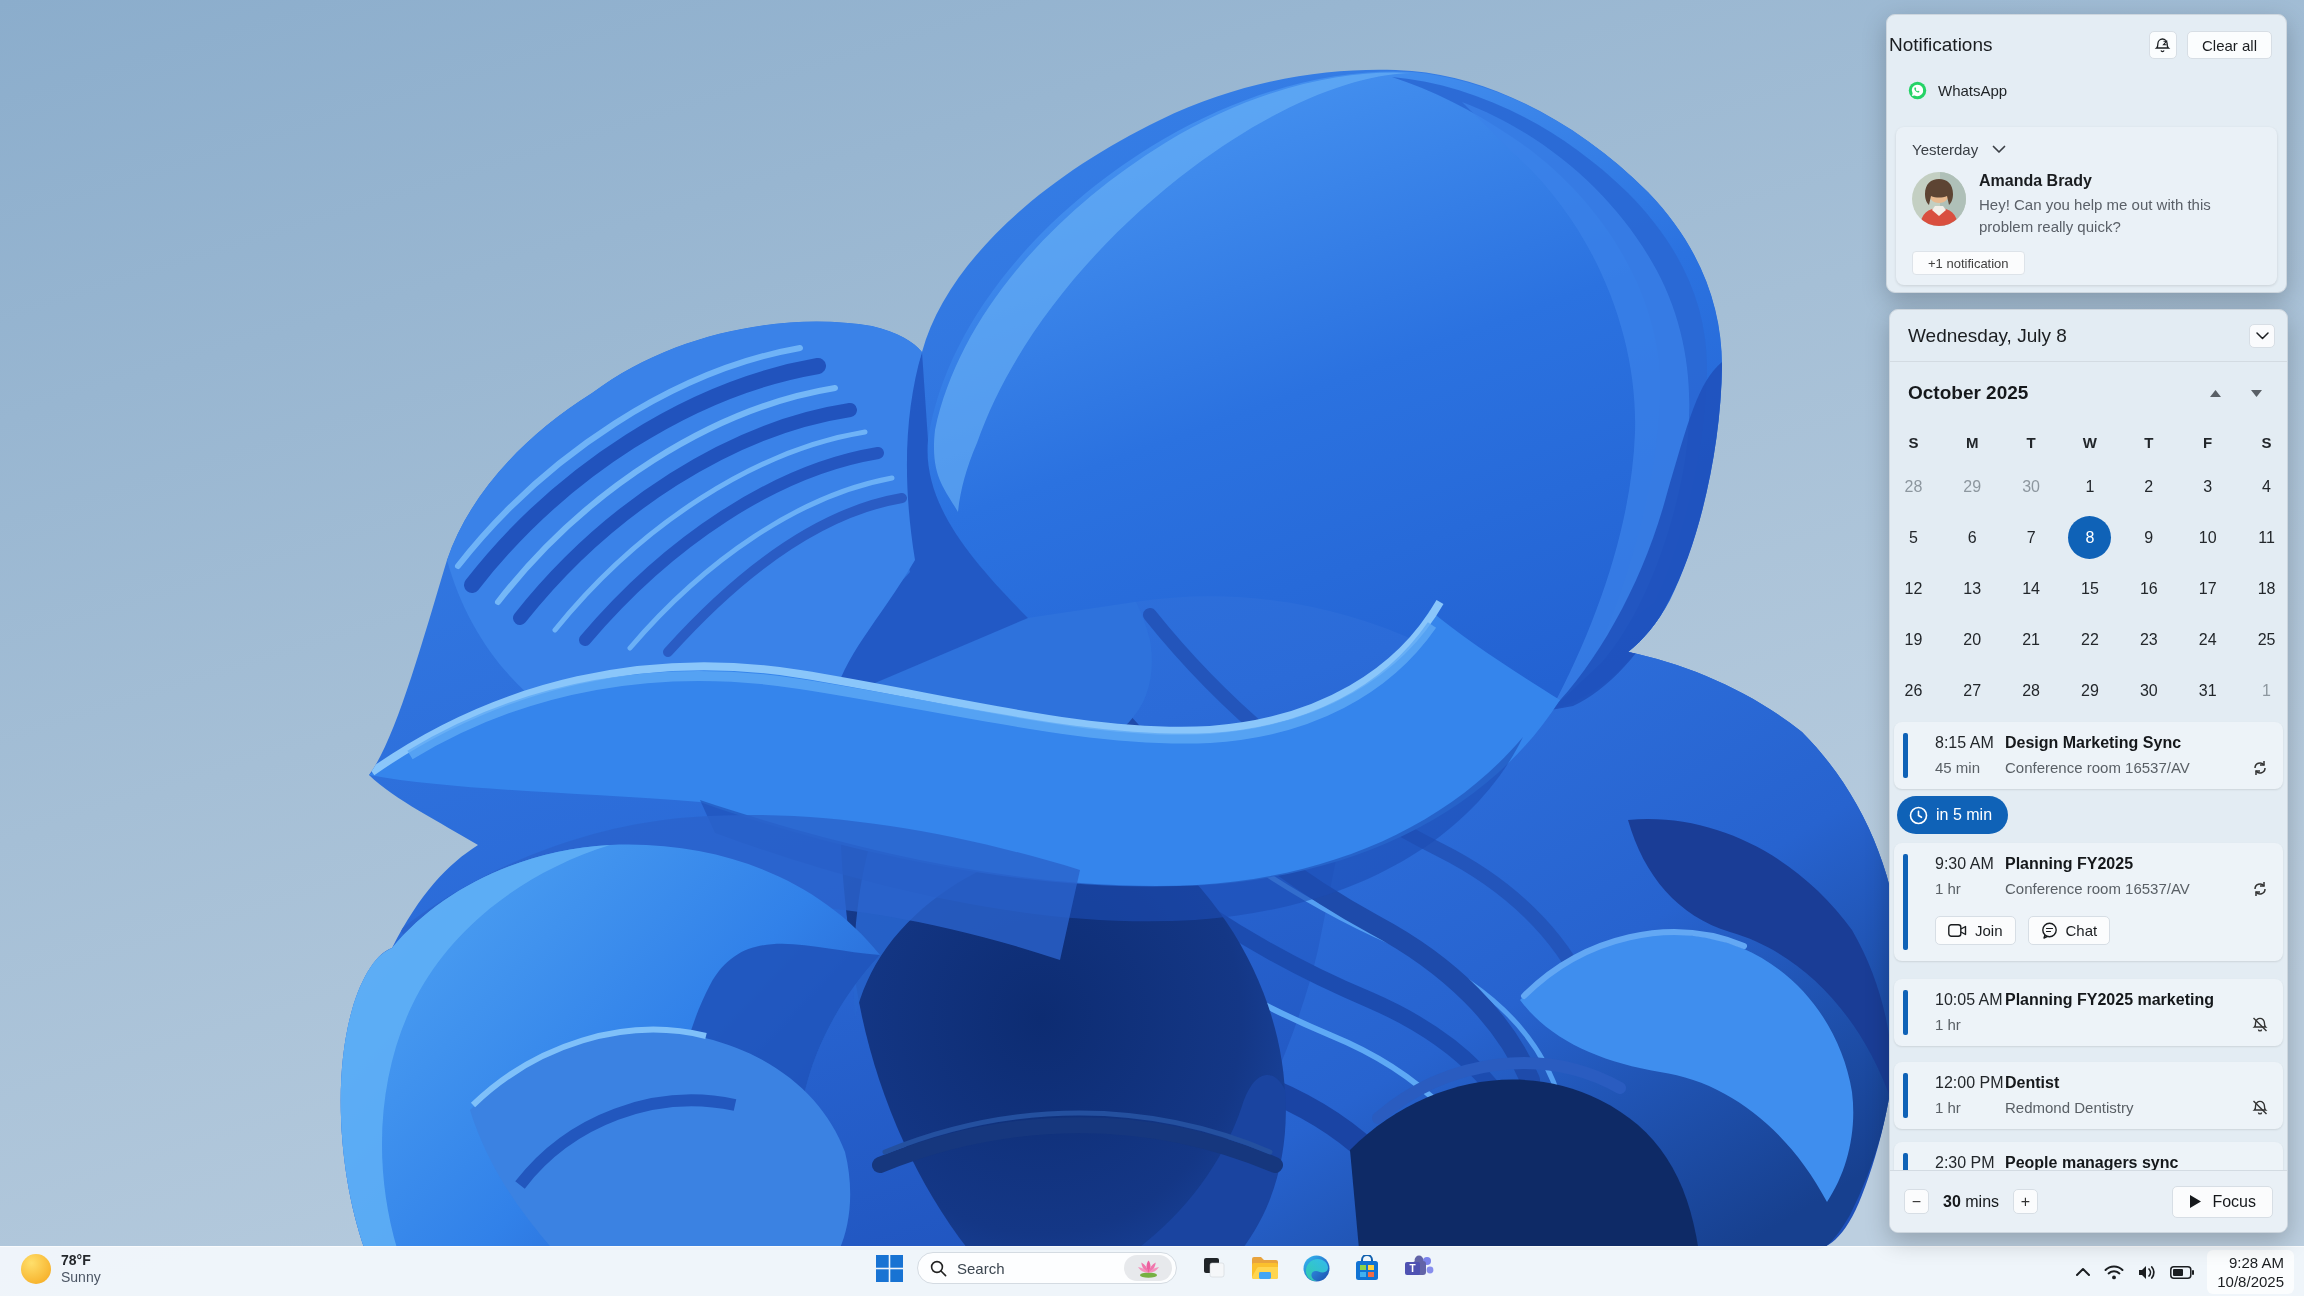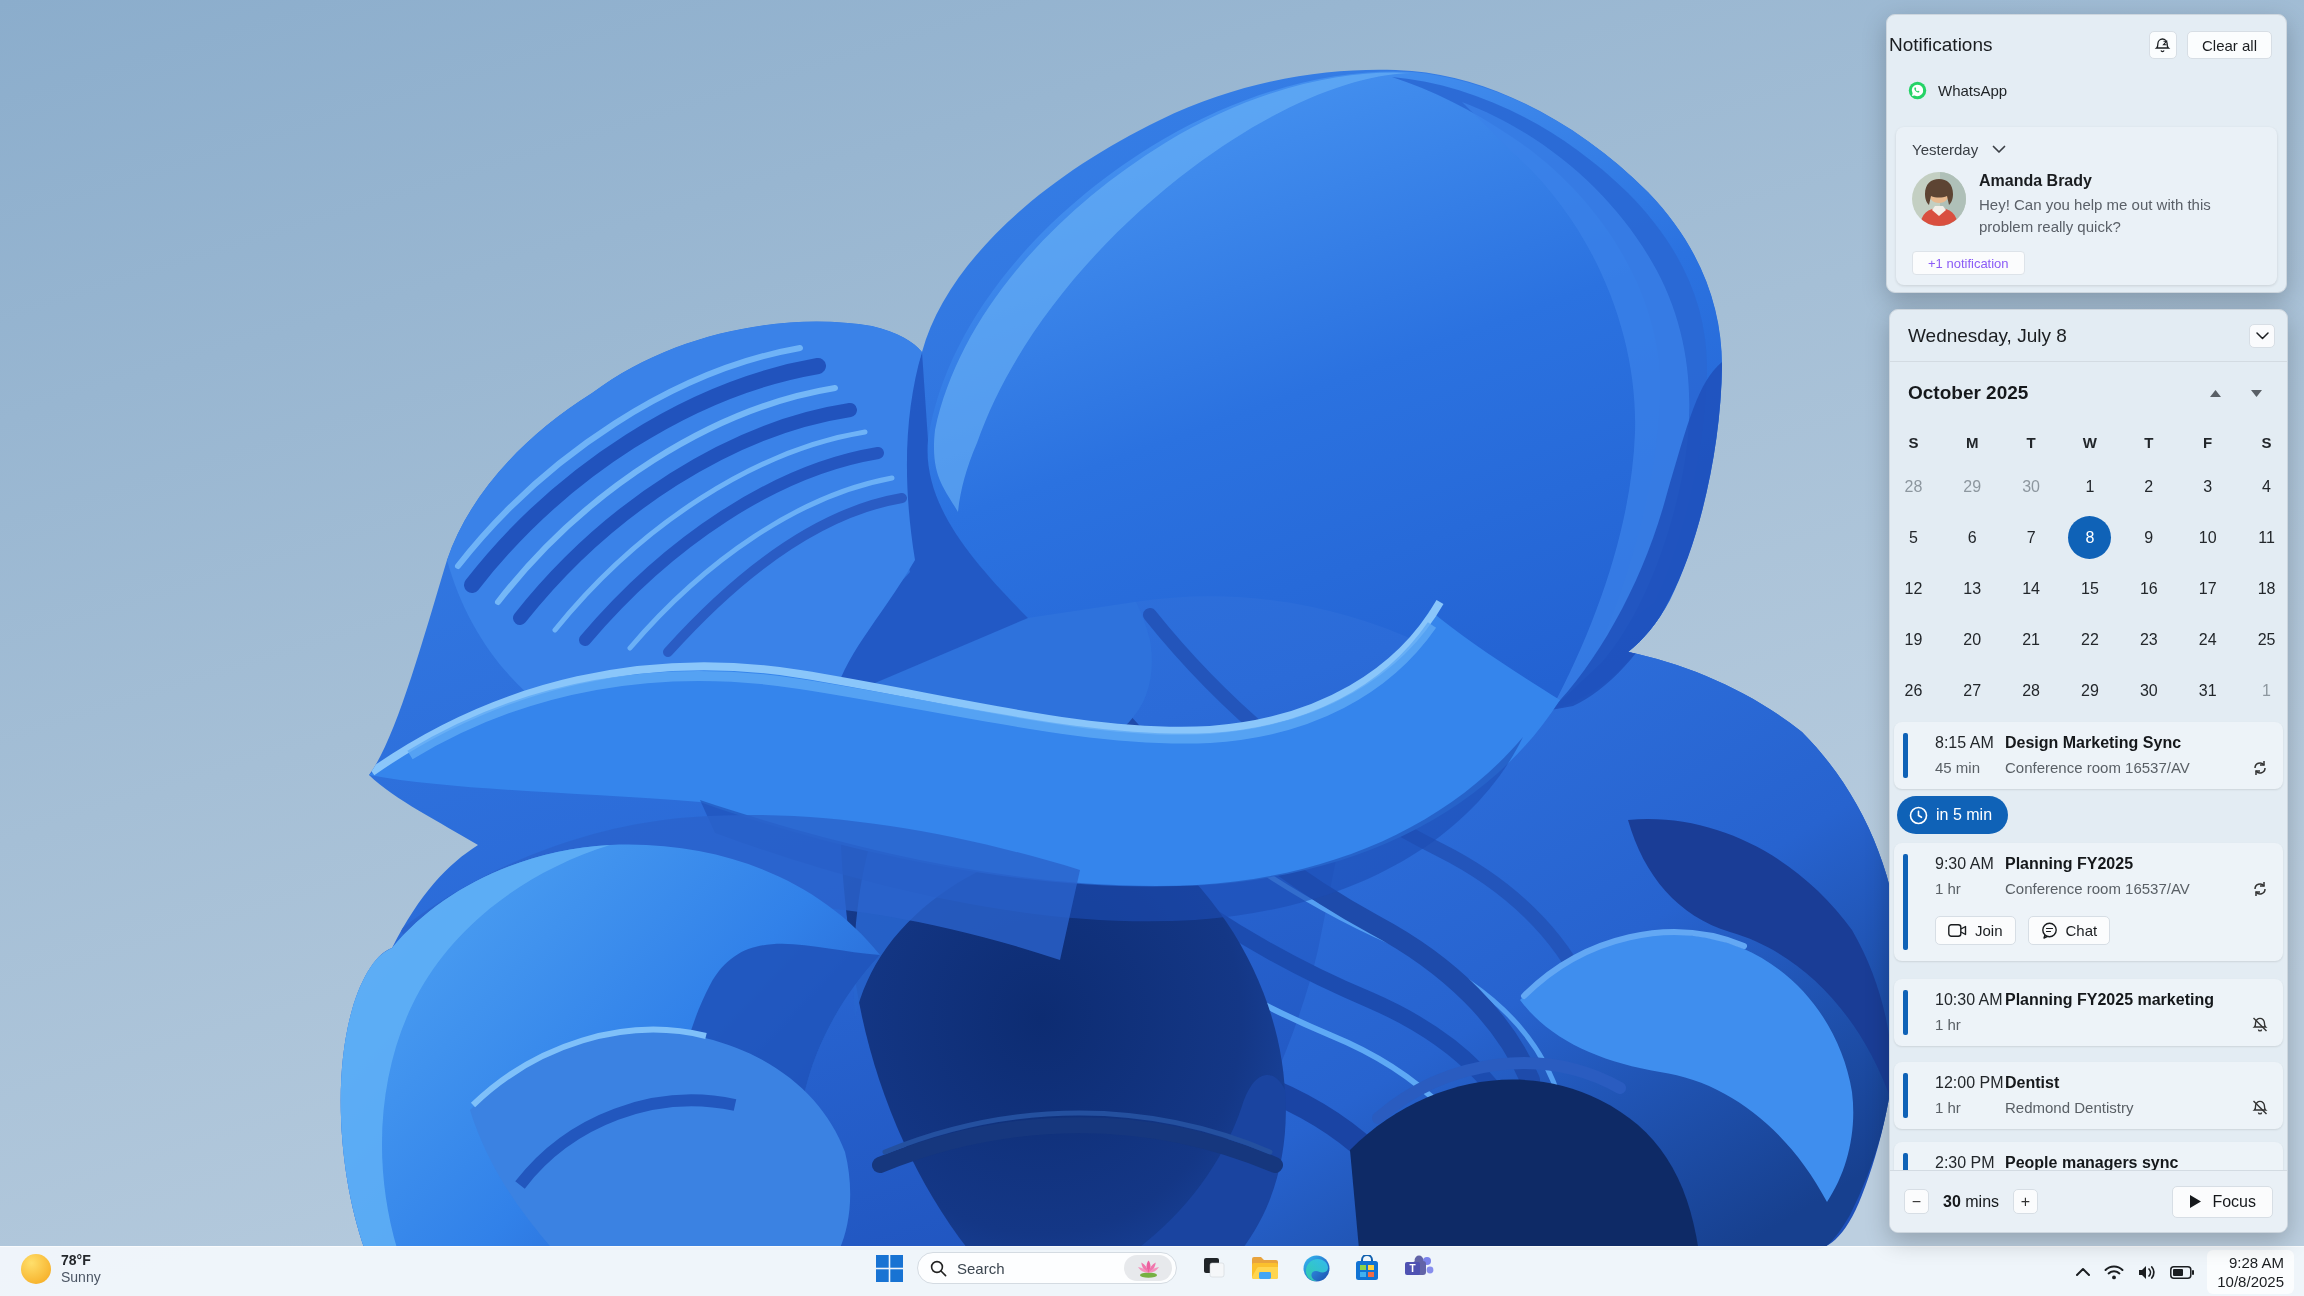--- a/index.html
+++ b/index.html
@@ -24,21 +24,21 @@
   #notif .head .t { font-size:19px; color:#1a1d20; flex:1; }
   .nbtn { background:rgba(255,255,255,0.85); border:1px solid #d7dee5; border-radius:5px; }
   #notif .dnd { width:28px; height:28px; display:flex; align-items:center; justify-content:center; margin-right:10px; }
   #notif .clear { height:28px; padding:0 14px; font-size:15px; color:#1a1d20; display:flex; align-items:center; }
   #notif .approw { display:flex; align-items:center; gap:11px; padding:22px 0 0 21px; font-size:15px; color:#1f2326; }
   #notif .card { position:absolute; left:9px; right:9px; top:112px; bottom:7px; background:#eaf1f7; border-radius:8px; box-shadow:0 1px 3px rgba(0,0,0,0.12); padding:14px 16px; }
   #notif .yest { font-size:15px; color:#3a3f45; display:flex; align-items:center; gap:14px; }
   #notif .msg { display:flex; margin-top:14px; gap:13px; }
   #notif .msg .who { font-size:16px; font-weight:bold; color:#1a1d20; }
   #notif .msg .txt { font-size:15px; color:#5a6068; line-height:22px; margin-top:4px; }
-  #notif .more { position:absolute; left:16px; bottom:10px; height:24px; padding:0 15px; font-size:13px; color:#8b5cf6; display:flex; align-items:center; background:#fbfcfd; border:1px solid #dde3e9; border-radius:4px; }
+  #notif .more { position:absolute; left:16px; bottom:10px; height:24px; padding:0 15px; font-size:13px; color:#404040; display:flex; align-items:center; background:#fbfcfd; border:1px solid #dde3e9; border-radius:4px; }
   
   #cal { position:absolute; left:1889px; top:309px; width:399px; height:924px;
     background:#e3ecf3; border:1px solid #cdd6de; border-radius:9px; box-shadow:0 8px 24px rgba(0,0,0,0.22); overflow:hidden; }
   #cal .dhead { height:52px; display:flex; align-items:center; padding:0 12px 0 18px; border-bottom:1px solid #d3dbe2; }
   #cal .dhead .t { flex:1; font-size:19px; color:#1a1d20; }
   #cal .dhead .chev { width:26px; height:24px; background:rgba(255,255,255,0.8); border:1px solid #d7dee5; border-radius:5px; display:flex; align-items:center; justify-content:center; }
   #cal .mrow { display:flex; align-items:center; padding:20px 24px 6px 18px; }
   #cal .mrow .m { flex:1; font-size:19px; font-weight:bold; color:#15181b; }
   #cal table { width:412px; margin-left:-6px; border-collapse:collapse; table-layout:fixed; }
   #cal th { font-size:15px; font-weight:bold; color:#22262a; padding:24px 0 10px; }
@@ -496,21 +496,21 @@
       <div class="ebtn"><svg width="17" height="17" viewBox="0 0 17 17">
             <circle cx="8.5" cy="8" r="6.7" fill="none" stroke="#1a1d20" stroke-width="1.4"></circle>
             <path d="M4,13 l-1,3 l3.5,-1.6" fill="none" stroke="#1a1d20" stroke-width="1.4" stroke-linejoin="round"></path>
             <path d="M5.5,6.5 h6 M5.5,9.5 h4" stroke="#1a1d20" stroke-width="1.2" stroke-linecap="round"></path>
           </svg>Chat</div>
     </div>
   </div>
   <div class="ev" style="margin-top:18px">
     <div class="bar"></div>
     <div class="r1">
-        <div class="tm">10:30 AM</div>
+        <div class="tm">10:05 AM</div>
         <div class="ti">Planning FY2025 marketing</div>
       </div>
     <div class="r2">
         <div class="tm">1 hr</div>
         <div></div>
       <svg style="margin-left:auto" width="18" height="18" viewBox="0 0 18 18">
           <path d="M9,2.4 a4.4,4.4 0 0 1 4.4,4.4 c0,3.2 1.2,4.2 1.2,4.2 H3.4 c0,0 1.2,-1 1.2,-4.2 A4.4,4.4 0 0 1 9,2.4 Z" fill="none" stroke="#333" stroke-width="1.4"></path>
           <path d="M7.5,13.4 a1.5,1.5 0 0 0 3,0" fill="none" stroke="#333" stroke-width="1.4"></path>
           <line x1="2.5" y1="2" x2="15.5" y2="15" stroke="#333" stroke-width="1.4"></line>
         </svg>

